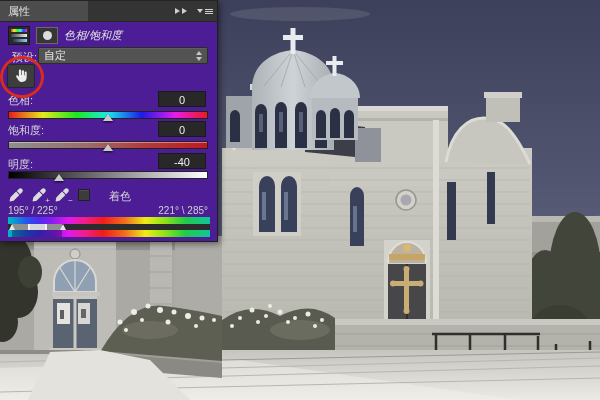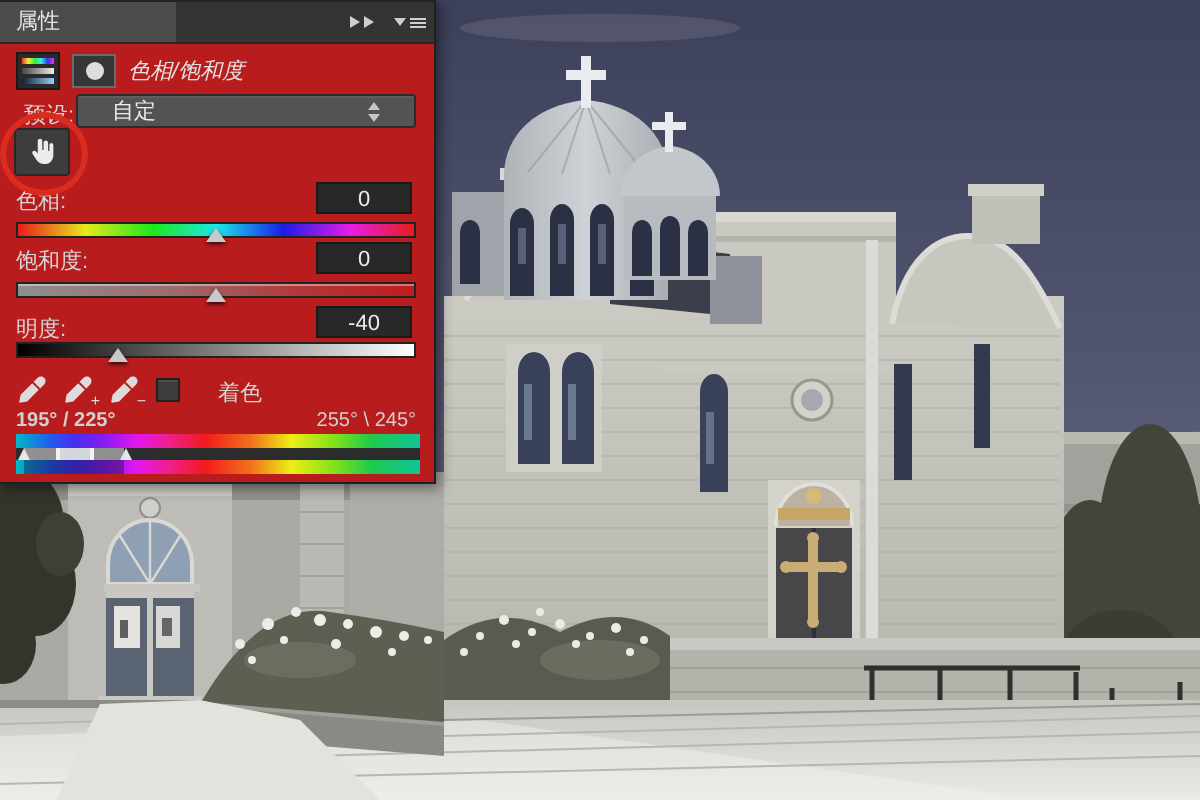--- a/index.html
+++ b/index.html
@@ -1,20 +1,20 @@
 <!DOCTYPE html>
 <html><head>
 <meta charset="utf-8">
 <style>
   html,body{margin:0;padding:0;background:#777;}
   .stage{position:relative;width:600px;height:400px;overflow:hidden;
          font-family:"Liberation Sans","DejaVu Sans",sans-serif;background:#555;}
   .photo{position:absolute;inset:0;}
   
-  .panel{position:absolute;left:0;top:0;width:217px;height:240px;background:#b91c1c;
+  .panel{position:absolute;left:0;top:0;width:217px;height:240px;background:#4c1d95;
          border-top:1px solid #242424;border-right:1px solid #1f1f1f;border-bottom:1px solid #1f1f1f;
          box-shadow:2px 2px 6px rgba(0,0,0,.45);z-index:2;color:#d8d8d8;font-size:11px;}
   .panel-header{position:absolute;left:0;top:0;width:100%;height:20px;background:#343434;border-bottom:1px solid #272727;}
   .panel-tab{position:absolute;left:0;top:0;width:88px;height:20px;background:#4c4c4c;
              line-height:20px;padding-left:8px;color:#e4e4e4;box-sizing:border-box;font-size:11px;}
   .header-icons{position:absolute;right:4px;top:0;height:20px;display:flex;align-items:center;gap:8px;}
   .collapse-btn{display:flex;align-items:center;}
   .tri-r{width:0;height:0;border-top:3px solid transparent;border-bottom:3px solid transparent;
          border-left:5px solid #cfcfcf;display:inline-block;margin-right:2px;}
   .menu-btn{display:flex;align-items:center;gap:2px;}
@@ -28,21 +28,21 @@
   .adj-icon .b1{background:linear-gradient(90deg,#e33,#ee3,#3e3,#3ee,#33e,#e3e);}
   .adj-icon .b2{background:linear-gradient(90deg,#444,#eee);}
   .adj-icon .b3{background:linear-gradient(90deg,#123,#9cf);}
   .mask-icon{width:20px;height:15px;background:#363636;border:1px solid #6a6a6a;
              display:inline-flex;align-items:center;justify-content:center;}
   .mask-icon i{width:9px;height:9px;background:#ddd;border-radius:50%;display:block;}
   .adj-title{color:#e2e2e2;font-style:italic;}
   .lbl{position:absolute;color:#d4d4d4;}
   .dropdown{position:absolute;left:38px;width:170px;height:17px;background:#535353;
             border:1px solid #2b2b2b;border-radius:2px;display:flex;align-items:center;
-            padding:0 17px;box-sizing:border-box;color:#ececec;box-shadow:inset 0 1px 0 rgba(255,255,255,.07);}
+            padding:0 5px;box-sizing:border-box;color:#ececec;box-shadow:inset 0 1px 0 rgba(255,255,255,.07);}
   .spin{margin-left:auto;display:flex;flex-direction:column;align-items:center;gap:2px;}
   .spin .up{width:0;height:0;border-left:3px solid transparent;border-right:3px solid transparent;border-bottom:4px solid #c6c6c6;}
   .spin .dn{width:0;height:0;border-left:3px solid transparent;border-right:3px solid transparent;border-top:4px solid #c6c6c6;}
   .hand-btn{position:absolute;left:7px;top:63px;width:26px;height:22px;background:#3d3d3d;
             border:1px solid #272727;border-radius:2px;display:flex;align-items:center;justify-content:center;}
   .red-circle{position:absolute;left:0px;top:55px;width:38px;height:36px;border:3px solid #d92b1e;
               border-radius:50%;z-index:5;pointer-events:none;}
   .valbox{position:absolute;left:158px;width:48px;height:16px;background:#282828;border:1px solid #1a1a1a;
           color:#ececec;text-align:center;line-height:16px;box-sizing:border-box;}
   .slider{position:absolute;left:8px;width:200px;height:8px;border:1px solid #222;box-sizing:border-box;}
@@ -52,21 +52,21 @@
   .thumb{position:absolute;top:2px;width:0;height:0;border-left:5px solid transparent;
          border-right:5px solid transparent;border-bottom:7px solid #c9c9c9;
          filter:drop-shadow(0 1px 1px rgba(0,0,0,.8));}
   .at50{left:calc(50% - 5px);} .at25{left:calc(25% - 5px);}
   .dropper{position:absolute;top:186px;width:16px;height:16px;}
   .dropper svg{position:absolute;left:0;top:0;}
   .dropper .mark{position:absolute;right:-3px;bottom:-2px;font-size:8px;color:#dcdcdc;line-height:8px;}
   .checkbox{position:absolute;left:78px;top:188px;width:12px;height:12px;background:#3c3c3c;
             border:1px solid #202020;box-shadow:inset 0 1px 0 rgba(255,255,255,.1);box-sizing:border-box;}
   .deg{position:absolute;top:204px;font-size:10px;color:#d0d0d0;}
-  .deg-l{left:8px;font-weight:bold;} .deg-r{right:9px;}
+  .deg-l{left:8px;} .deg-r{right:9px;}
   .specbar{position:absolute;left:8px;width:202px;height:7px;
            background:linear-gradient(90deg,#00b9c4 0%,#2257ee 9%,#4b2df0 15%,#8a1cf0 22%,#e217ee 30%,
                       #f01f8a 38%,#f21b1b 47%,#f0701c 58%,#eded15 68%,#8ae318 78%,#1ecb4a 88%,#12c49c 100%);}
   .bar1{top:216px;} .bar2{top:229px;}
   .affected{position:absolute;left:4px;top:0;width:50px;height:7px;background:rgba(14,14,44,.38);}
   .range-strip{position:absolute;left:8px;top:223px;width:202px;height:6px;background:#2c2c2c;}
   .range-strip .seg{position:absolute;top:0;height:6px;}
   .fall-l{left:4px;width:17px;background:#909090;}
   .mid{left:21px;width:17px;background:#d3d7db;}
   .fall-r{left:38px;width:16px;background:#909090;}
@@ -392,21 +392,21 @@
       <svg viewBox="0 0 16 16" width="16" height="16">
           <path fill="#dcdcdc" d="M10.8 1.9c.9-.9 2.4-.9 3.3 0 .9.9.9 2.4 0 3.3l-2 2-3.3-3.3 2-2z"></path>
           <path fill="#dcdcdc" d="M8.1 4.6 11.4 7.9 5.6 13.7 2 14.4l-.4-.4.7-3.6 5.8-5.8z"></path>
         </svg>
       <span class="mark">−</span>
     </div>
     <span class="checkbox"></span>
     <span class="lbl" style="left:109px;top:188px">着色</span>
 
     <span class="deg deg-l">195° / 225°</span>
-    <span class="deg deg-r">255° \ 245°</span>
+    <span class="deg deg-r">221° \ 285°</span>
 
     <div class="specbar bar1"></div>
     <div class="range-strip">
       <span class="seg fall-l"></span>
       <span class="seg mid"></span>
       <span class="seg fall-r"></span>
       <span class="h-tri" style="left:1px"></span>
       <span class="h-bar" style="left:20px"></span>
       <span class="h-bar" style="left:37px"></span>
       <span class="h-tri" style="left:52px"></span>

